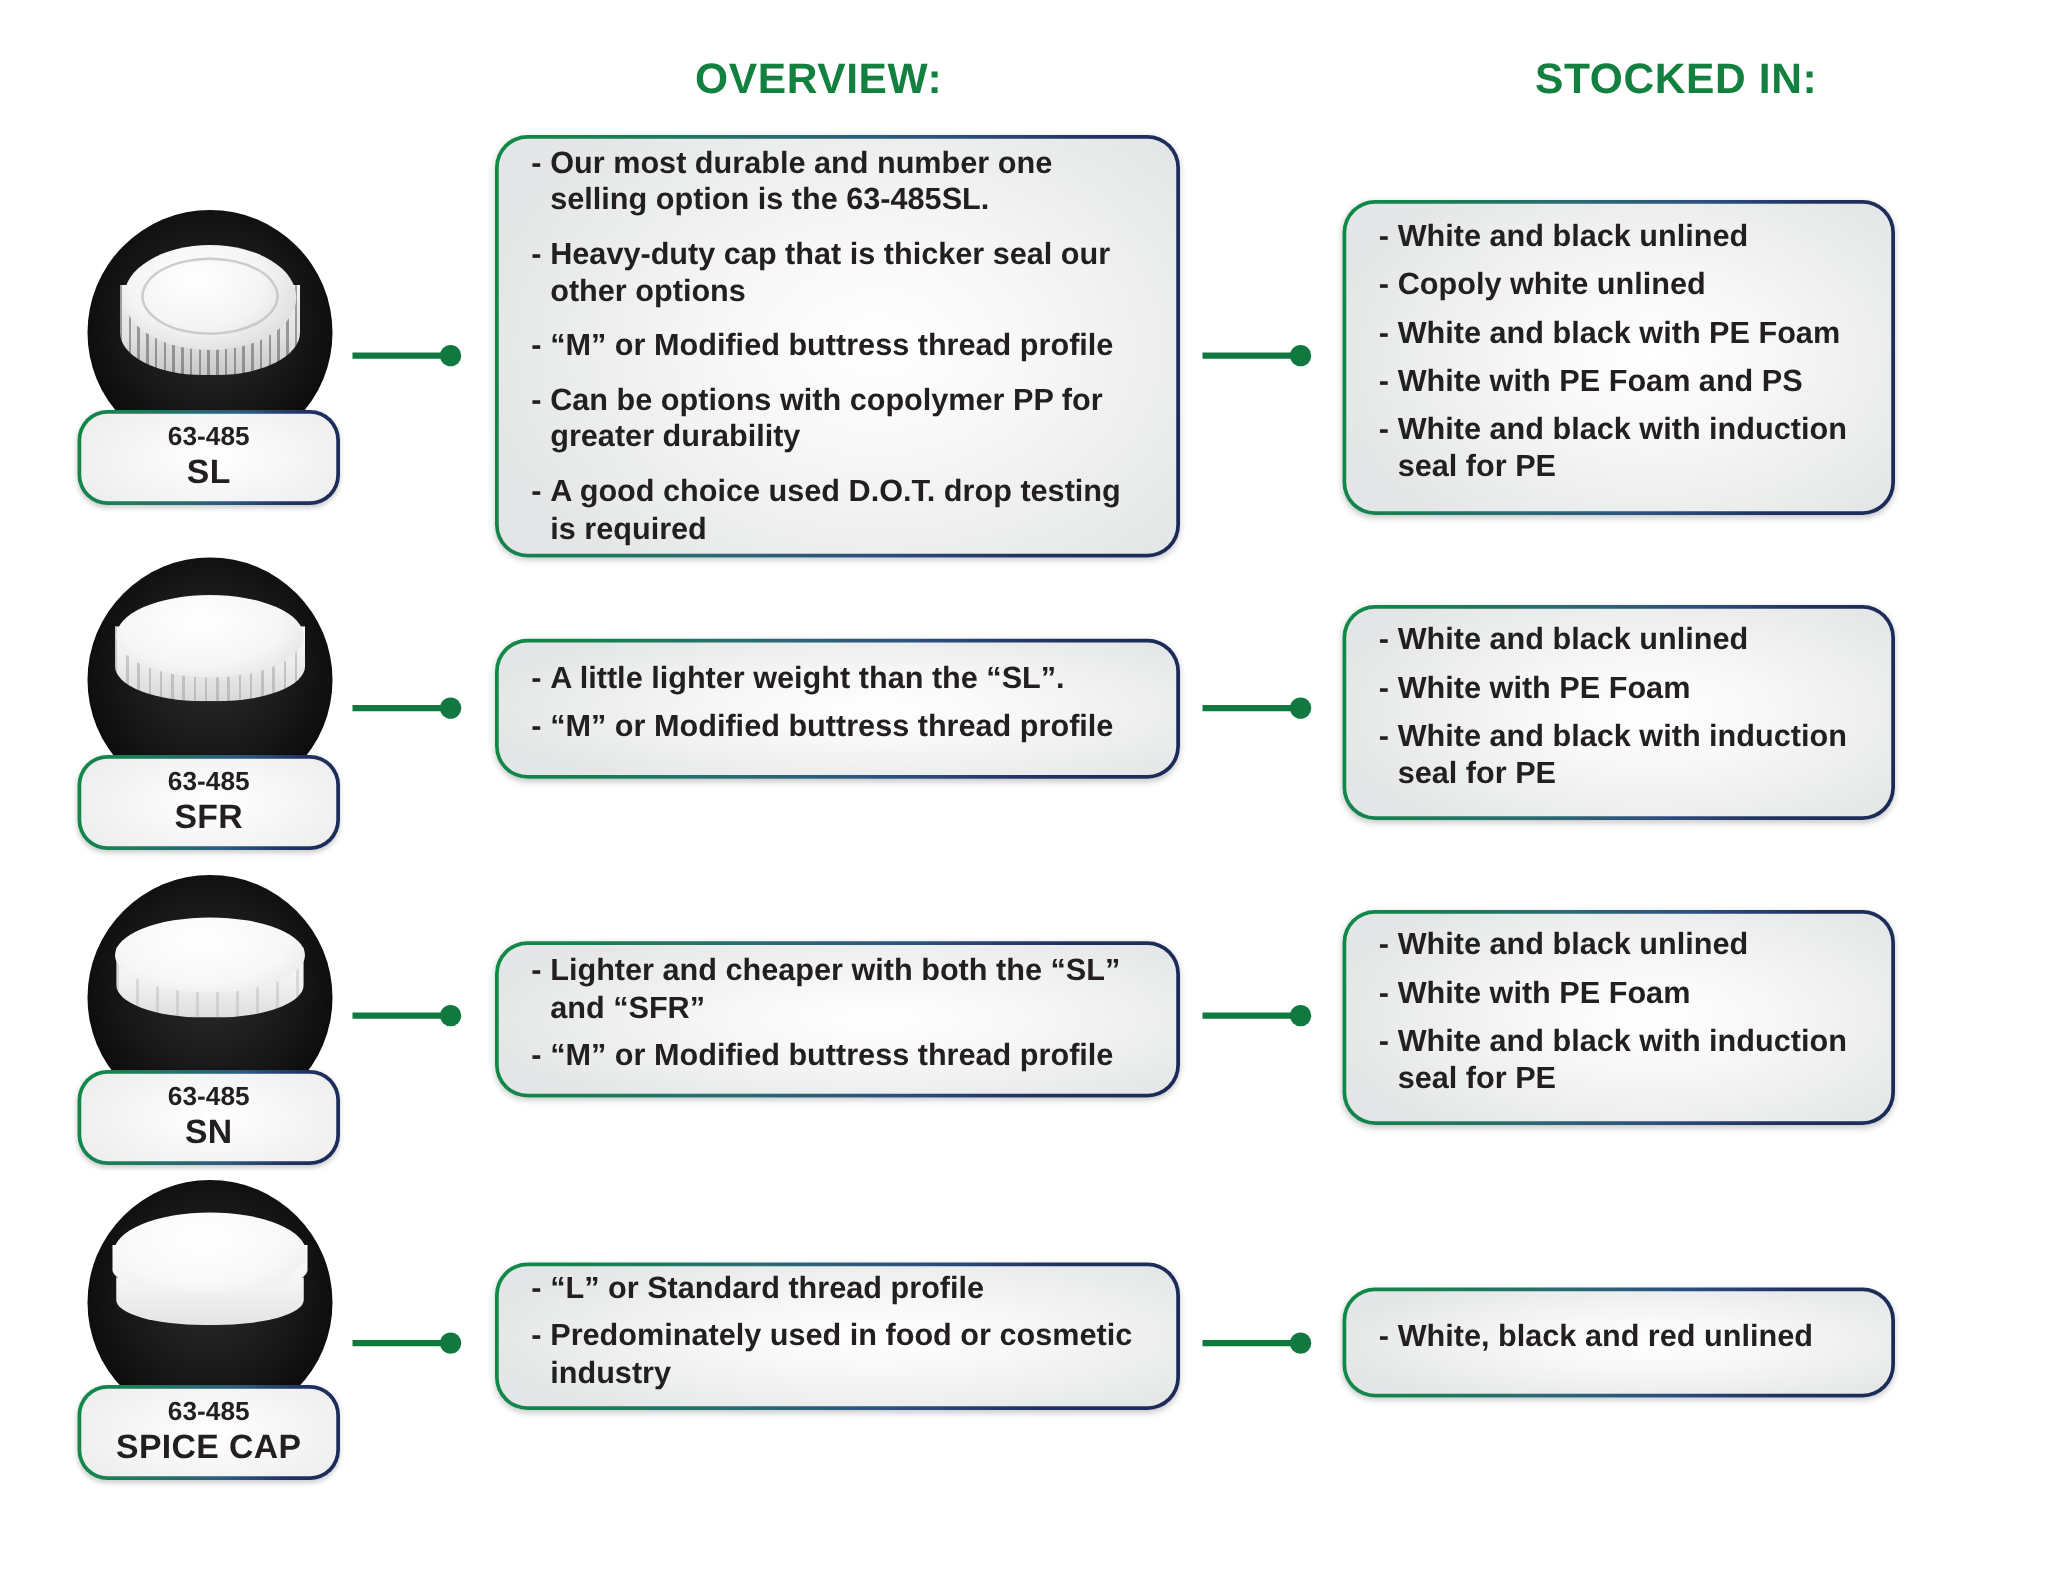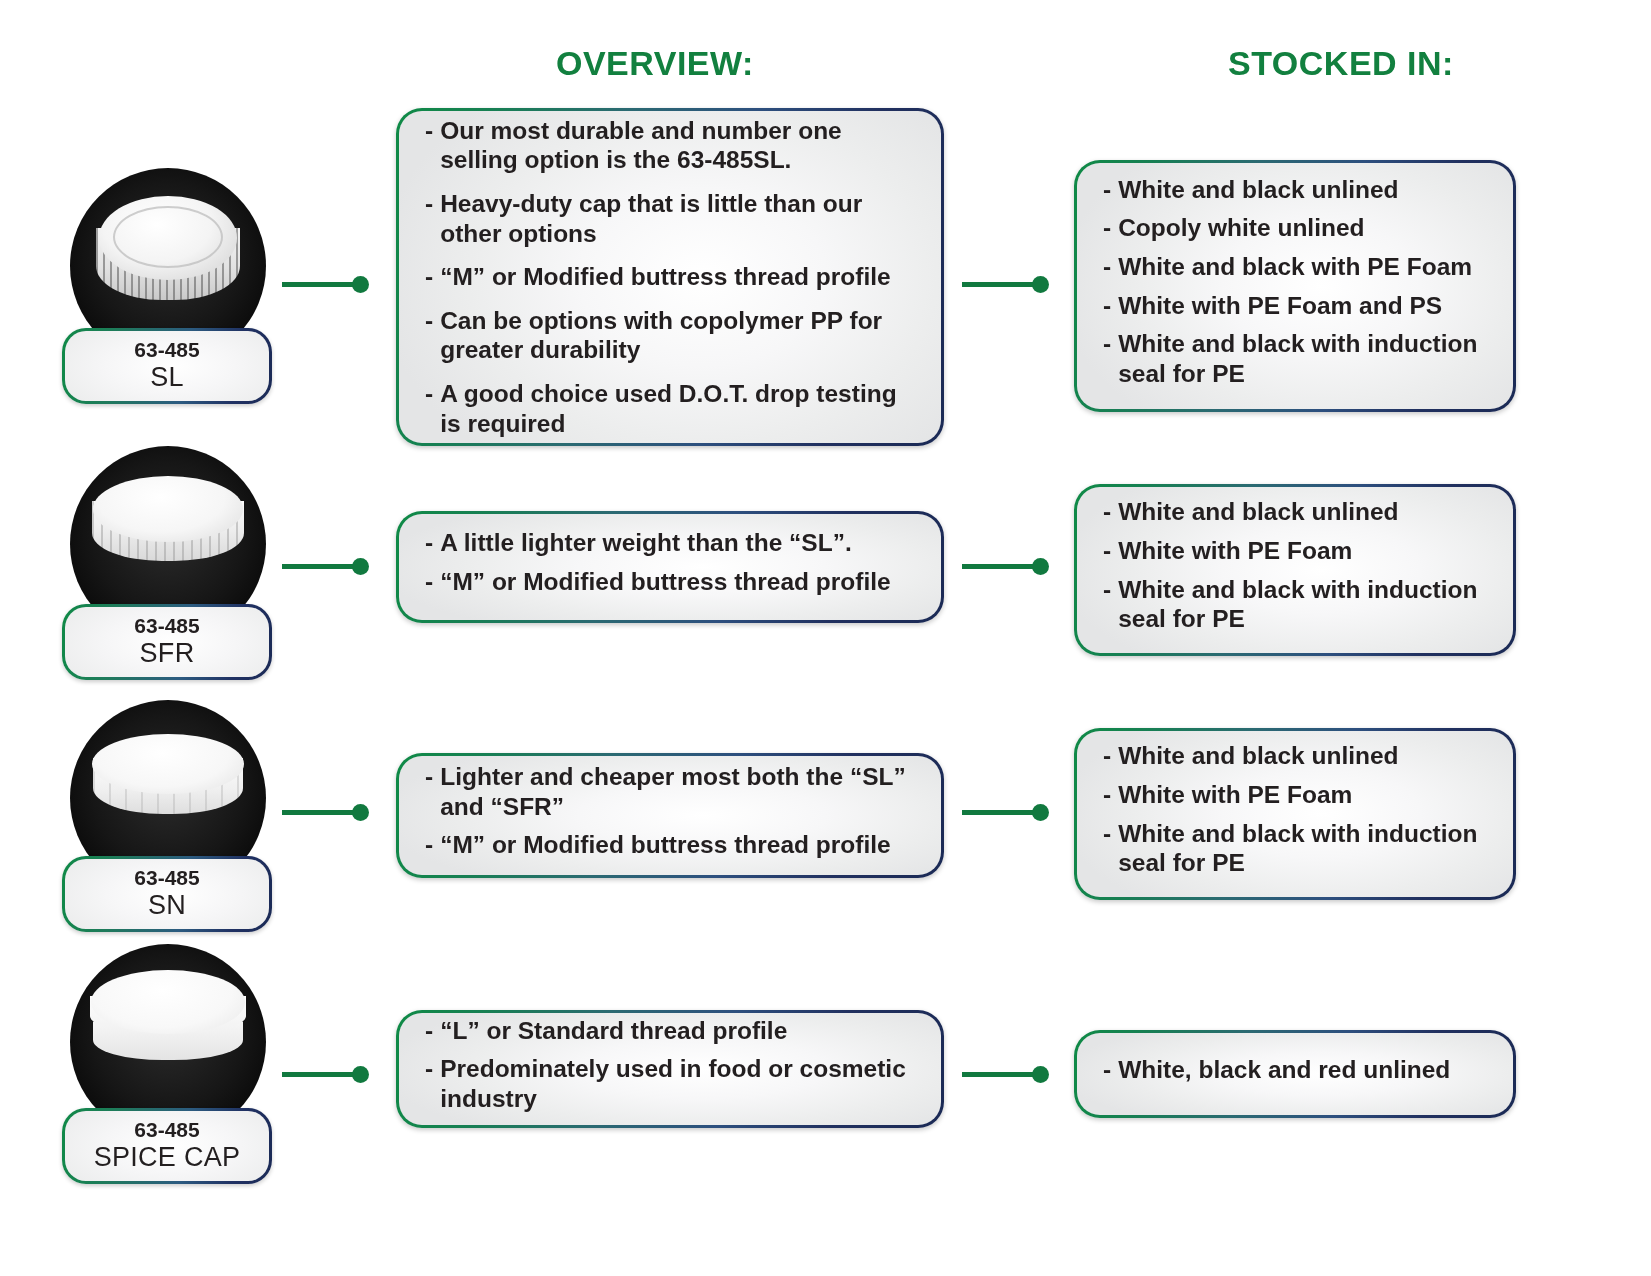--- a/index.html
+++ b/index.html
@@ -200,21 +200,21 @@
     padding: 7px 6px 9px;
     line-height: 1.12;
   }
   .label-code {
     font-size: 21px;
     font-weight: bold;
     color: #231f20;
   }
   .label-variant {
     font-size: 27px;
-    font-weight: normal;
+    font-weight: bold;
     color: #231f20;
     letter-spacing: 0.3px;
   }
 </style>
 </head>
 <body>
 
 <div class="col-header" id="hdr-overview">OVERVIEW:</div>
 <div class="col-header" id="hdr-stocked">STOCKED IN:</div>
 
@@ -235,21 +235,21 @@
 <div class="connector-dot" style="left:352px; top:276px;"></div>
 
 <div class="card" style="left:396px; top:108px; width:548px; height:338px;">
   <div class="card-inner">
     <div class="bullet">
       <span class="dash">-</span>
       <span class="btext">Our most durable and number one selling option is the 63-485SL.</span>
     </div>
     <div class="bullet">
       <span class="dash">-</span>
-      <span class="btext">Heavy-duty cap that is little than our other options</span>
+      <span class="btext">Heavy-duty cap that is thicker seal our other options</span>
     </div>
     <div class="bullet">
       <span class="dash">-</span>
       <span class="btext">“M” or Modified buttress thread profile</span>
     </div>
     <div class="bullet">
       <span class="dash">-</span>
       <span class="btext">Can be options with copolymer PP for greater durability</span>
     </div>
     <div class="bullet">
@@ -349,21 +349,21 @@
   </div>
 </div>
 
 <div class="connector" style="left:282px; top:810px; width:78px;"></div>
 <div class="connector-dot" style="left:352px; top:804px;"></div>
 
 <div class="card tight" style="left:396px; top:753px; width:548px; height:125px;">
   <div class="card-inner">
     <div class="bullet">
       <span class="dash">-</span>
-      <span class="btext">Lighter and cheaper most both the “SL” and “SFR”</span>
+      <span class="btext">Lighter and cheaper with both the “SL” and “SFR”</span>
     </div>
     <div class="bullet">
       <span class="dash">-</span>
       <span class="btext">“M” or Modified buttress thread profile</span>
     </div>
   </div>
 </div>
 
 <div class="connector" style="left:962px; top:810px; width:78px;"></div>
 <div class="connector-dot" style="left:1032px; top:804px;"></div>

